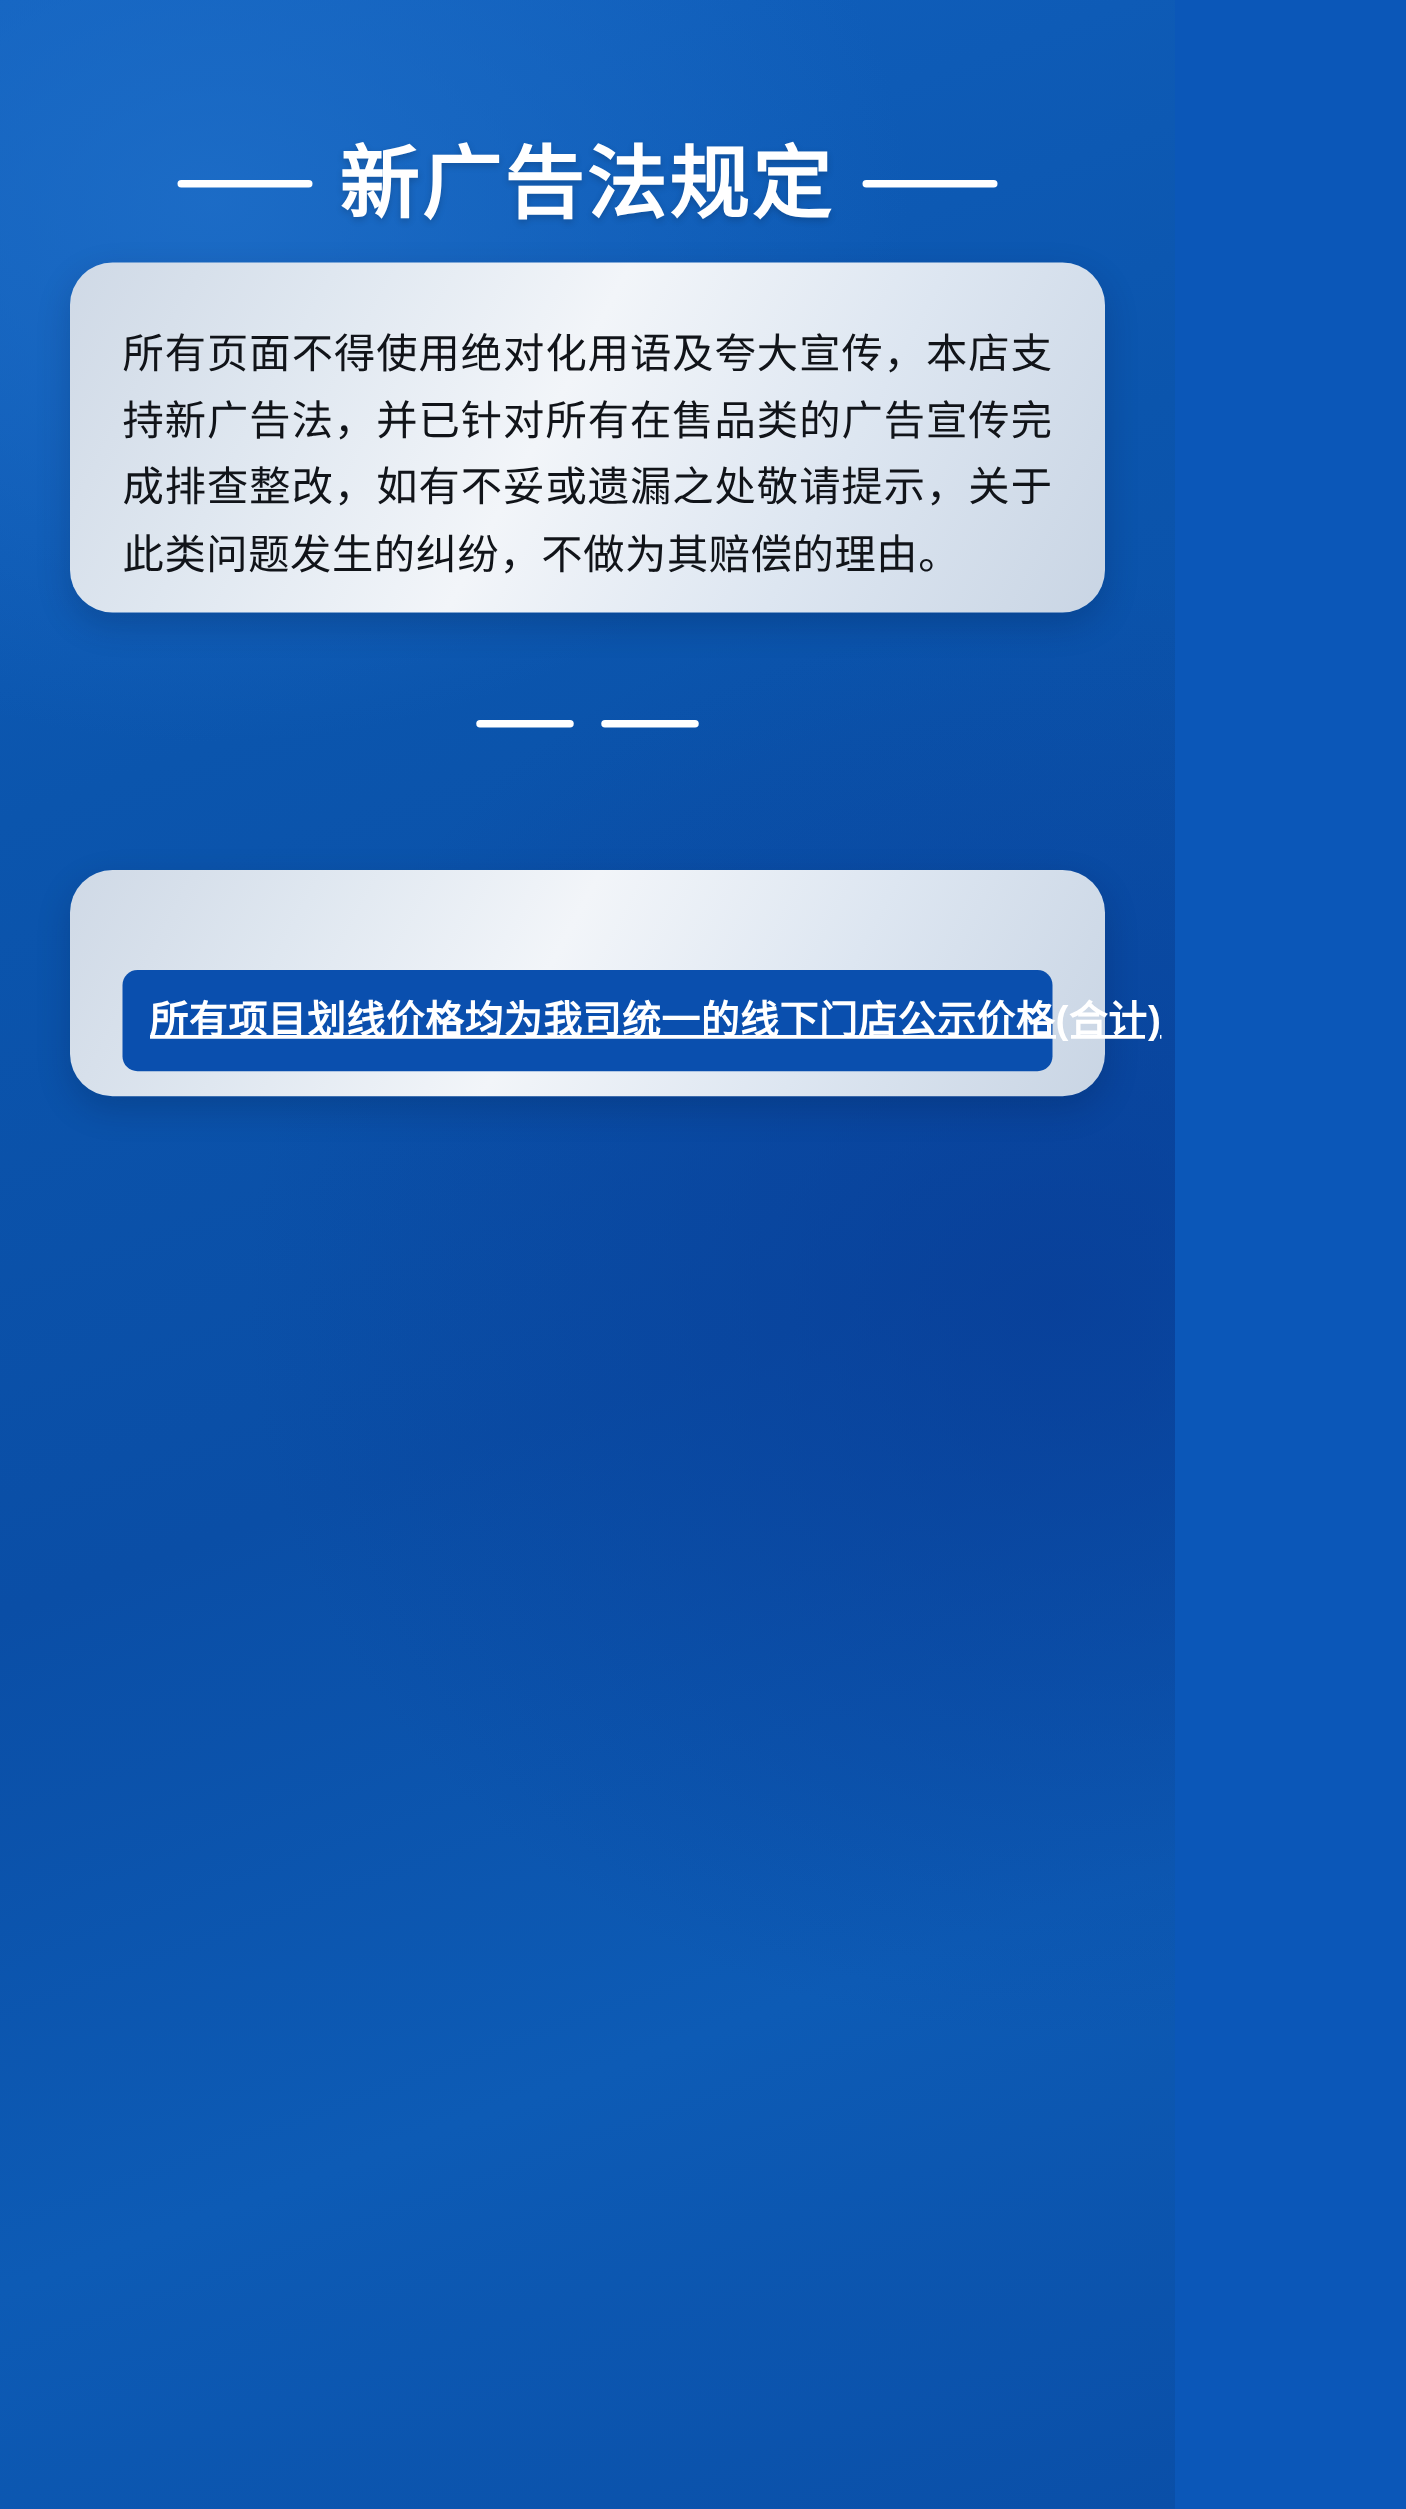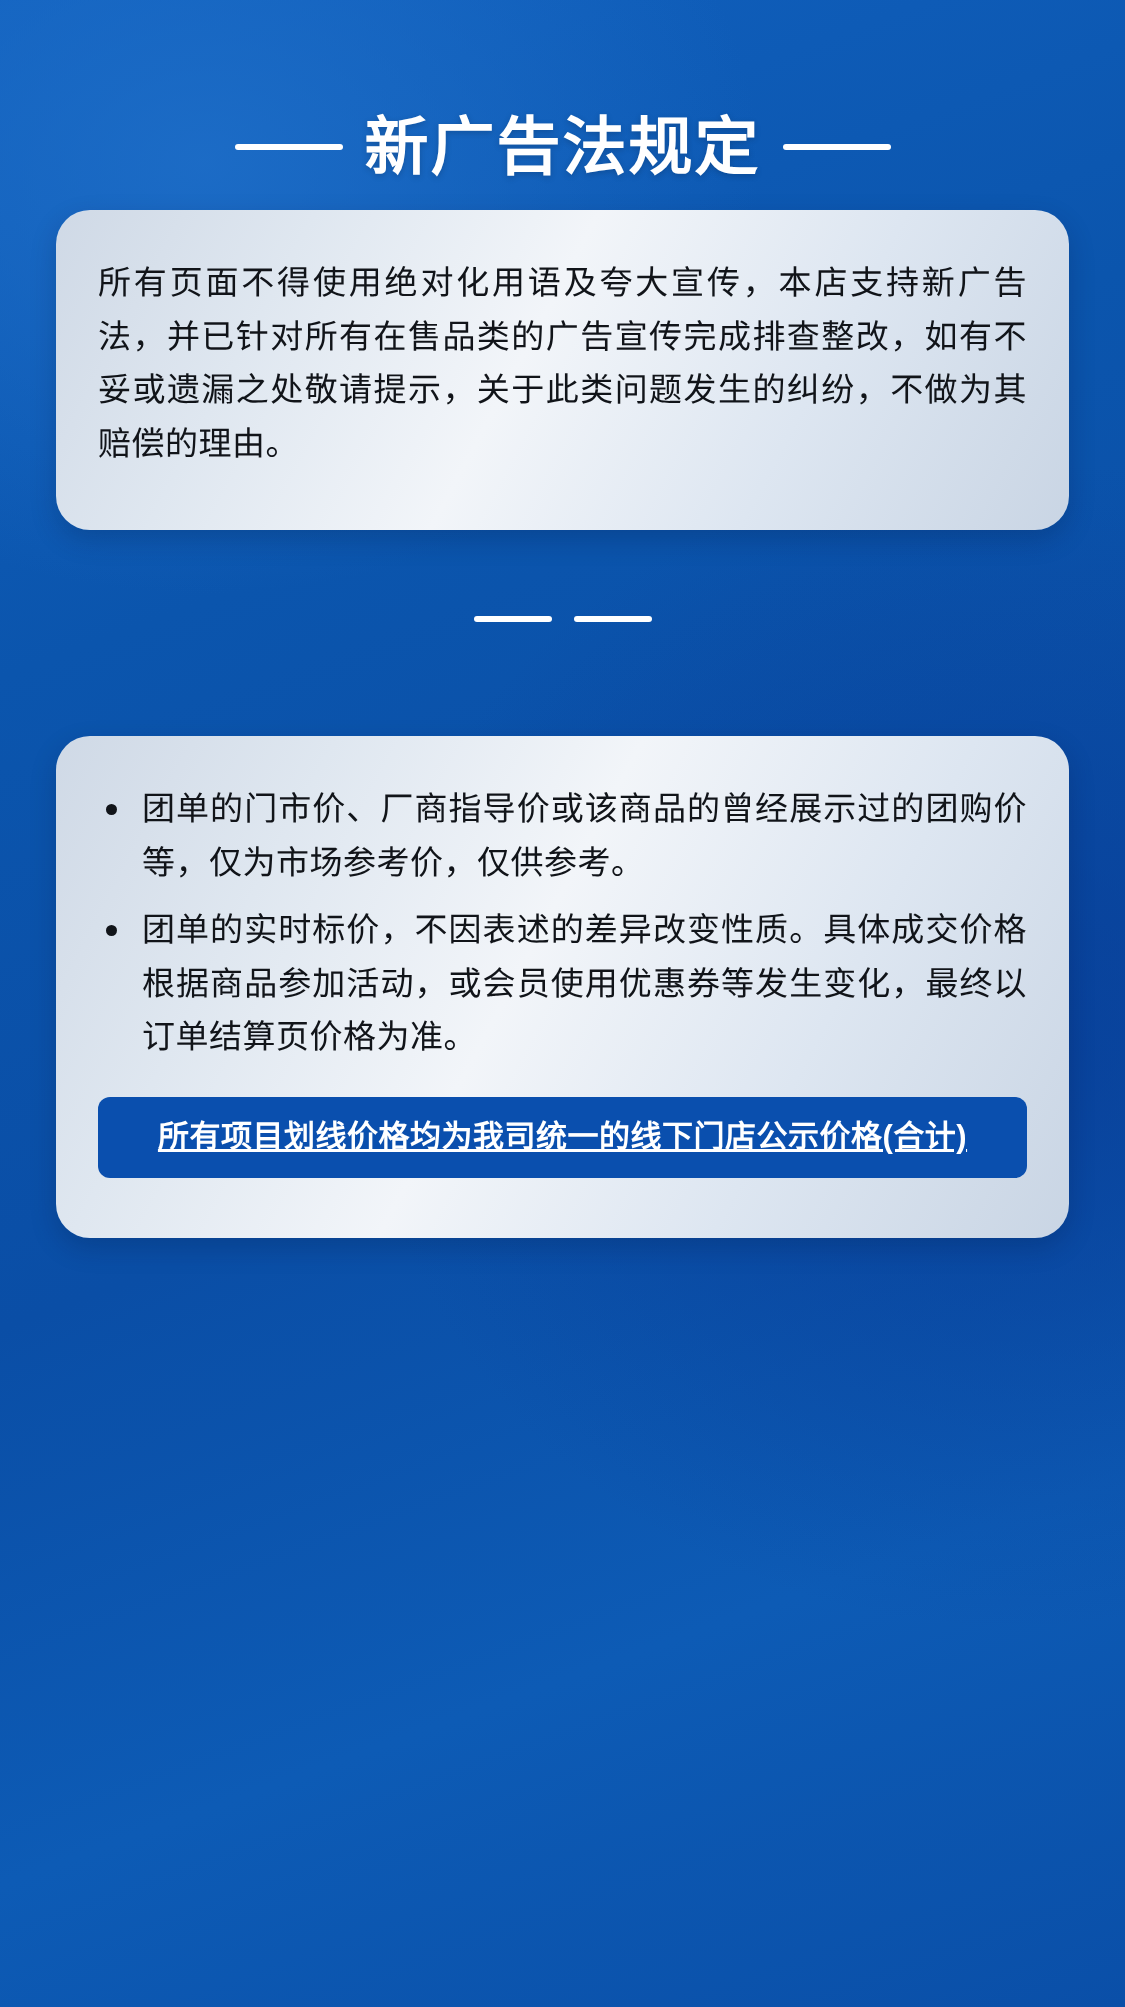--- a/index.html
+++ b/index.html
@@ -8,21 +8,21 @@
   }
   body {
     width: 1125px;
     height: 2007px;
     font-family: "Liberation Sans", "DejaVu Sans", sans-serif;
     background: #0b57b8;
     overflow: hidden;
   }
   .page {
     position: relative;
-    width: 1125px;
+    width: 940px;
     height: 2007px;
     box-sizing: border-box;
     background:
       radial-gradient(ellipse 900px 700px at 18% 8%, rgba(30,110,200,0.85) 0%, rgba(12,78,170,0) 62%),
       radial-gradient(ellipse 1000px 900px at 90% 52%, rgba(8,60,150,0.75) 0%, rgba(8,60,150,0) 65%),
       linear-gradient(160deg, #1161bf 0%, #0b55ad 28%, #0a4ea6 55%, #0d5bb5 78%, #0a4fa8 100%);
     padding: 0 56px;
   }
   .sections {
     padding-top: 112px;
@@ -52,21 +52,21 @@
     text-shadow: 0 2px 6px rgba(0,0,0,0.18);
   }
   .heading.wide .rule { width: 78px; }
 
   
   .card {
     position: relative;
     border-radius: 34px;
     background: linear-gradient(118deg, #cfd9e6 0%, #dfe7f0 22%, #f2f5f9 46%, #dde6f1 72%, #c9d5e4 100%);
     box-shadow: 0 10px 26px rgba(0, 22, 60, 0.22);
-    padding: 46px 42px 60px 42px;
+    padding: 46px 42px 20px 42px;
     box-sizing: border-box;
   }
   .card p {
     margin: 0;
     color: #111419;
     font-size: 33px;
     line-height: 1.62;
     letter-spacing: 0.5px;
     text-align: justify;
   }
@@ -134,21 +134,17 @@
     <div class="gap-lg"></div>
 
     <div class="heading wide">
       <span class="rule"></span>
       <span class="rule"></span>
     </div>
 
     <div class="gap-lg"></div>
 
     <div class="card">
-      <ul class="bullets">
-        <li>团单的门市价、厂商指导价或该商品的曾经展示过的团购价等，仅为市场参考价，仅供参考。</li>
-        <li>团单的实时标价，不因表述的差异改变性质。具体成交价格根据商品参加活动，或会员使用优惠券等发生变化，最终以订单结算页价格为准。</li>
-      </ul>
       <div class="banner">所有项目划线价格均为我司统一的线下门店公示价格(合计)</div>
     </div>
 
   </div>
 </div>
 
 </body></html>

